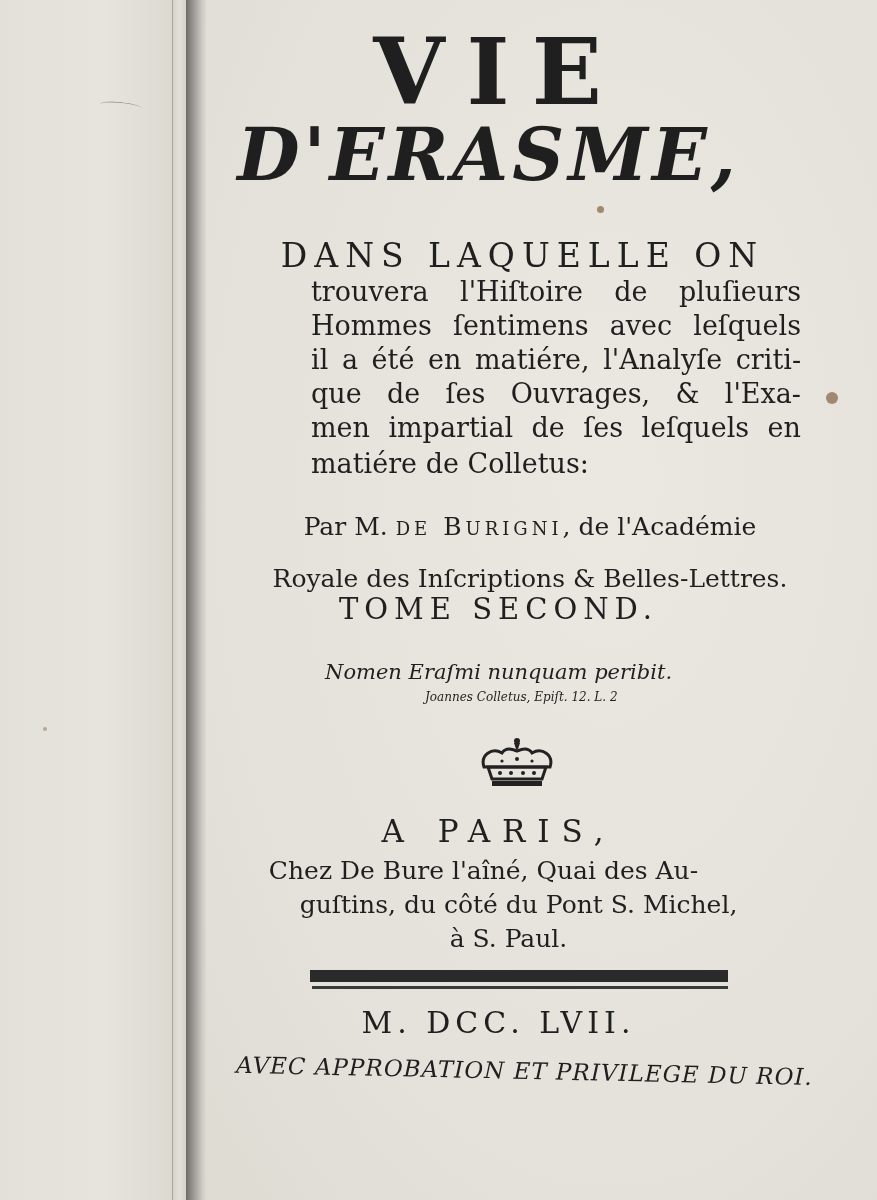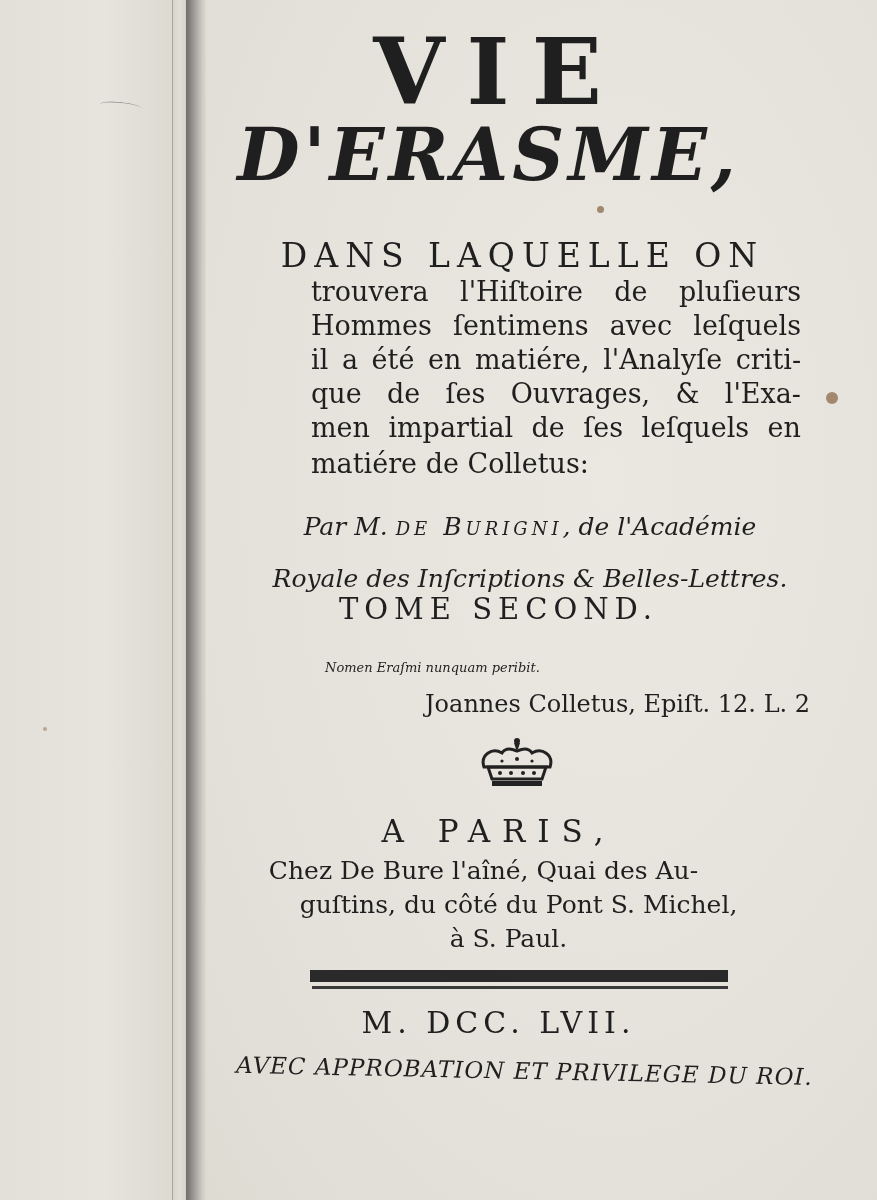--- a/index.html
+++ b/index.html
@@ -29,25 +29,25 @@
   .stain { position:absolute; border-radius:50%; background:#8a6a48; opacity:.75; }
   .hair { position:absolute; left:100px; top:102px; width:42px; height:8px;
     border-top:1px solid #6e6e6e; border-radius:50%; transform:rotate(6deg); opacity:.6; }
 
   .line { position:absolute; left:0; width:877px; text-align:center; white-space:nowrap; }
   .title-vie { top:18px; font-size:92px; letter-spacing:22px; padding-left:60px; font-weight:bold; }
   .title-erasme { top:112px; font-size:72px; font-style:italic; letter-spacing:4px; padding-left:50px; font-weight:bold; }
   .dans { top:236px; font-size:33px; letter-spacing:7px; padding-left:84px; }
   .body-line { font-size:27px; left:284px; width:490px; text-align:justify; text-align-last:justify;margin-left:27px; }
   .body-last { text-align:left; text-align-last:left; }
-  .author { font-style:italic; font-size:25px; left:270px; width:520px; }
+  .author { font-size:25px; left:270px; width:520px; }
   .sc { font-variant:small-caps; letter-spacing:4px; }
   .tome { top:592px; font-size:29px; letter-spacing:6px; padding-left:60px; }
-  .motto { top:660px; left:325px; width:auto; font-style:italic; font-size:13px; text-align:left; }
-  .cite { top:690px; left:425px; width:auto; font-size:24px; text-align:center; }
+  .motto { top:660px; left:325px; width:auto; font-style:italic; font-size:21px; text-align:left; }
+  .cite { top:690px; left:425px; width:auto; font-size:12px; text-align:center;font-style:italic; }
   .crown { position:absolute; left:478px; top:737px; width:78px; height:52px; }
   .paris { top:813px; font-size:31px; letter-spacing:12px; padding-left:60px; }
   .pub { font-size:25px; }
   .rule-thick { position:absolute; left:310px; top:970px; width:418px; height:12px; background:#2a2a2a; }
   .rule-thin { position:absolute; left:312px; top:986px; width:416px; height:3px; background:#3a3a3a; }
   .date { top:1005px; font-size:30px; letter-spacing:5px; padding-left:60px; }
   .privilege { top:1057px; font-size:23px; font-style:italic; letter-spacing:1px; padding-left:86px; transform:rotate(1.2deg); }
 </style>
 </head>
 <body>

